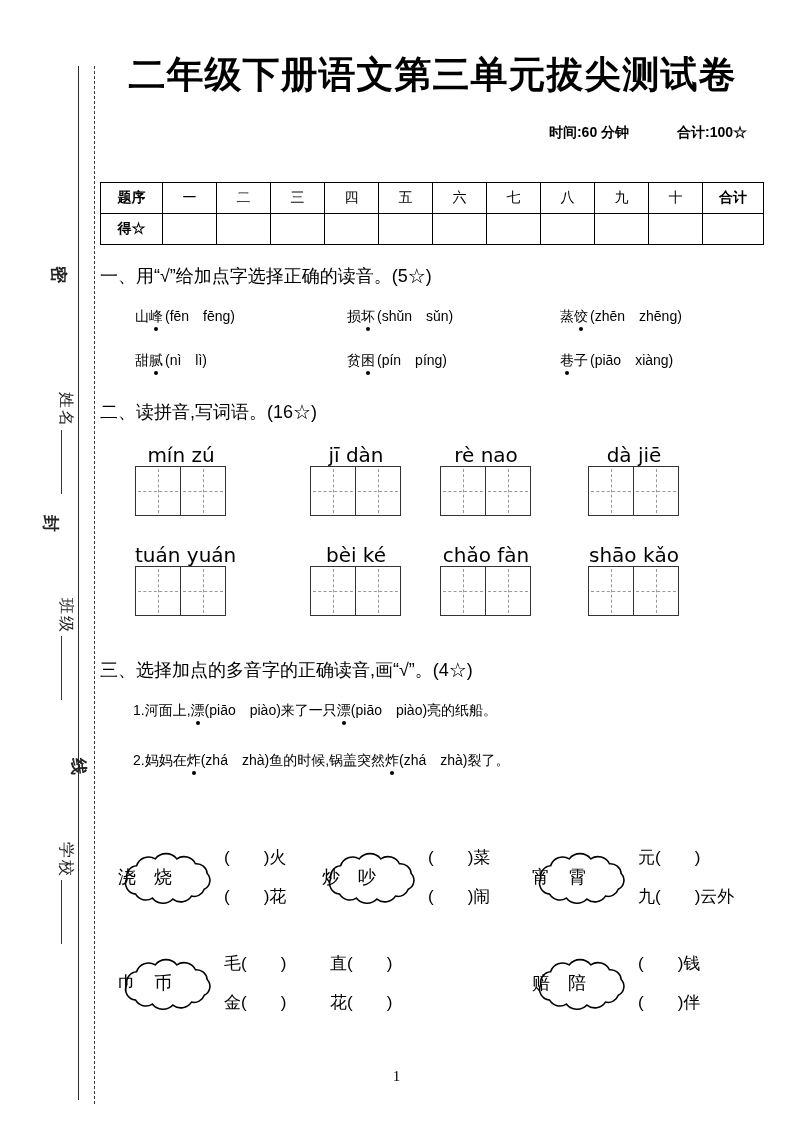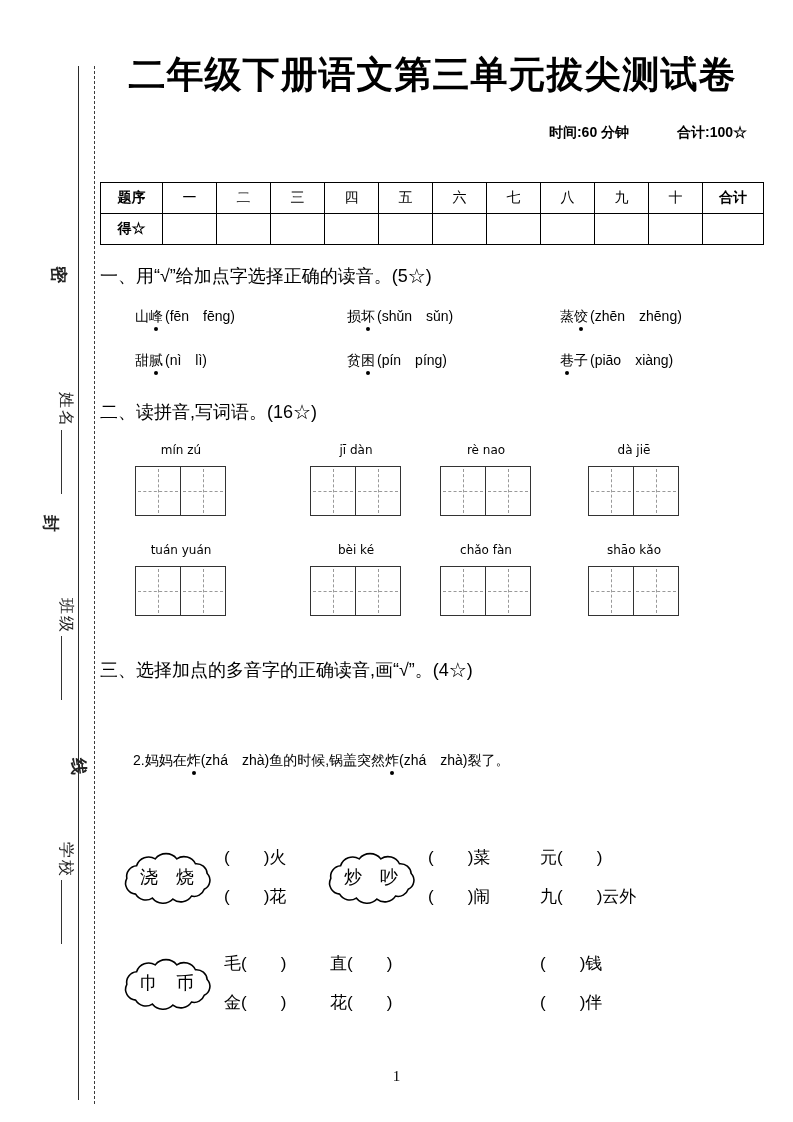--- a/index.html
+++ b/index.html
@@ -45,21 +45,21 @@
   .heading { position:absolute; left:100px; font-size:18px; color:#000; white-space:nowrap; }
   .phrase  { position:absolute; font-size:14px; color:#000; white-space:nowrap; }
   .opts { margin-left:2px; }
   .dotted { position:relative; display:inline-block; }
   .dotted::after {
     content:""; position:absolute; left:50%; bottom:-5px;
     width:4px; height:4px; margin-left:-2px; border-radius:50%; background:#000;
   }
   
   .py {
-    position:absolute; width:92px; text-align:center; font-size:12px;
+    position:absolute; width:92px; text-align:center; font-size:20px;
     font-family:"DejaVu Sans", sans-serif; color:#000; white-space:nowrap;
   }
   .grid-group { position:absolute; display:flex; }
   .tz {
     width:46px; height:50px; border:1.2px solid #333; position:relative;
     box-sizing:border-box; background:#fff;
   }
   .tz + .tz { margin-left:-1.2px; }
   .tz::before {
     content:""; position:absolute; left:2px; right:2px; top:50%;
@@ -68,21 +68,21 @@
   .tz::after {
     content:""; position:absolute; top:2px; bottom:2px; left:50%;
     border-left:1px dashed #999;
   }
   
   .group { position:absolute; display:flex; align-items:center; }
   .cloud { position:relative; width:98px; height:60px; flex:0 0 auto; }
   .cloud svg { position:absolute; left:0; top:0; width:98px; height:60px; }
   .cloud-text {
     position:absolute; left:0; right:0; top:50%; transform:translateY(-52%);
-    text-align:center; font-size:18px; color:#000;
+    text-align:left; font-size:18px; color:#000;
   }
   .phr-col {
     display:flex; flex-direction:column; gap:16px;
     margin-left:8px; font-size:17px; color:#000; white-space:nowrap;
   }
   
   .page-num {
     position:absolute; left:0; right:0; top:1068px; text-align:center;
     font-size:15px; font-family:"Liberation Serif", serif; color:#000;
   }
@@ -228,20 +228,23 @@
       <div class="tz"></div>
       <div class="tz"></div>
     </div>
   <div class="grid-group" style="left:588px; top:566px">
       <div class="tz"></div>
       <div class="tz"></div>
     </div>
 
   <div class="heading" style="top:658px">三、选择加点的多音字的正确读音,画“√”。(4☆)</div>
 
+  <div class="phrase" style="left:133px; top:702px">
+    <span>1.河面上,</span><span class="dotted">漂</span><span>(piāo　piào)来了一只</span><span class="dotted">漂</span><span>(piāo　piào)亮的纸船。</span>
+  </div>
   <div class="phrase" style="left:133px; top:752px">
     <span>2.妈妈在</span><span class="dotted">炸</span><span>(zhá　zhà)鱼的时候,锅盖突然</span><span class="dotted">炸</span><span>(zhá　zhà)裂了。</span>
   </div>
 
 
   <div class="group" style="left:118px; top:846px">
     <div class="cloud">
       <svg viewBox="0 0 100 55">
           <path d="M18,45 a11,11 0 0 1 -9,-16 a11,11 0 0 1 10,-13 a13,13 0 0 1 19,-7 a14,14 0 0 1 22,0 a13,13 0 0 1 19,5 a11,11 0 0 1 12,10 a10,10 0 0 1 -3,16 a11,11 0 0 1 -13,7 a13,13 0 0 1 -19,3 a14,14 0 0 1 -21,-1 a12,12 0 0 1 -17,-4 z" fill="none" stroke="#000" stroke-width="1.6"></path>
         </svg>
@@ -260,20 +263,26 @@
         </svg>
       <span class="cloud-text">炒　吵</span>
     </div>
     <div class="phr-col">
       <span>(　　)菜</span>
       <span>(　　)闹</span>
     </div>
   </div>
 
   <div class="group" style="left:532px; top:846px">
+    <div class="cloud">
+      <svg viewBox="0 0 100 55">
+          <path d="M18,45 a11,11 0 0 1 -9,-16 a11,11 0 0 1 10,-13 a13,13 0 0 1 19,-7 a14,14 0 0 1 22,0 a13,13 0 0 1 19,5 a11,11 0 0 1 12,10 a10,10 0 0 1 -3,16 a11,11 0 0 1 -13,7 a13,13 0 0 1 -19,3 a14,14 0 0 1 -21,-1 a12,12 0 0 1 -17,-4 z" fill="none" stroke="#000" stroke-width="1.6"></path>
+        </svg>
+      <span class="cloud-text">宵　霄</span>
+    </div>
     <div class="phr-col">
       <span>元(　　)</span>
       <span>九(　　)云外</span>
     </div>
   </div>
 
   <div class="group" style="left:118px; top:952px">
     <div class="cloud">
       <svg viewBox="0 0 100 55">
           <path d="M18,45 a11,11 0 0 1 -9,-16 a11,11 0 0 1 10,-13 a13,13 0 0 1 19,-7 a14,14 0 0 1 22,0 a13,13 0 0 1 19,5 a11,11 0 0 1 12,10 a10,10 0 0 1 -3,16 a11,11 0 0 1 -13,7 a13,13 0 0 1 -19,3 a14,14 0 0 1 -21,-1 a12,12 0 0 1 -17,-4 z" fill="none" stroke="#000" stroke-width="1.6"></path>
@@ -287,20 +296,26 @@
   </div>
 
   <div class="group" style="left:322px; top:952px">
     <div class="phr-col">
       <span>直(　　)</span>
       <span>花(　　)</span>
     </div>
   </div>
 
   <div class="group" style="left:532px; top:952px">
+    <div class="cloud">
+      <svg viewBox="0 0 100 55">
+          <path d="M18,45 a11,11 0 0 1 -9,-16 a11,11 0 0 1 10,-13 a13,13 0 0 1 19,-7 a14,14 0 0 1 22,0 a13,13 0 0 1 19,5 a11,11 0 0 1 12,10 a10,10 0 0 1 -3,16 a11,11 0 0 1 -13,7 a13,13 0 0 1 -19,3 a14,14 0 0 1 -21,-1 a12,12 0 0 1 -17,-4 z" fill="none" stroke="#000" stroke-width="1.6"></path>
+        </svg>
+      <span class="cloud-text">赔　陪</span>
+    </div>
     <div class="phr-col">
       <span>(　　)钱</span>
       <span>(　　)伴</span>
     </div>
   </div>
 
   <div class="page-num">1</div>
 
 </div>
 

